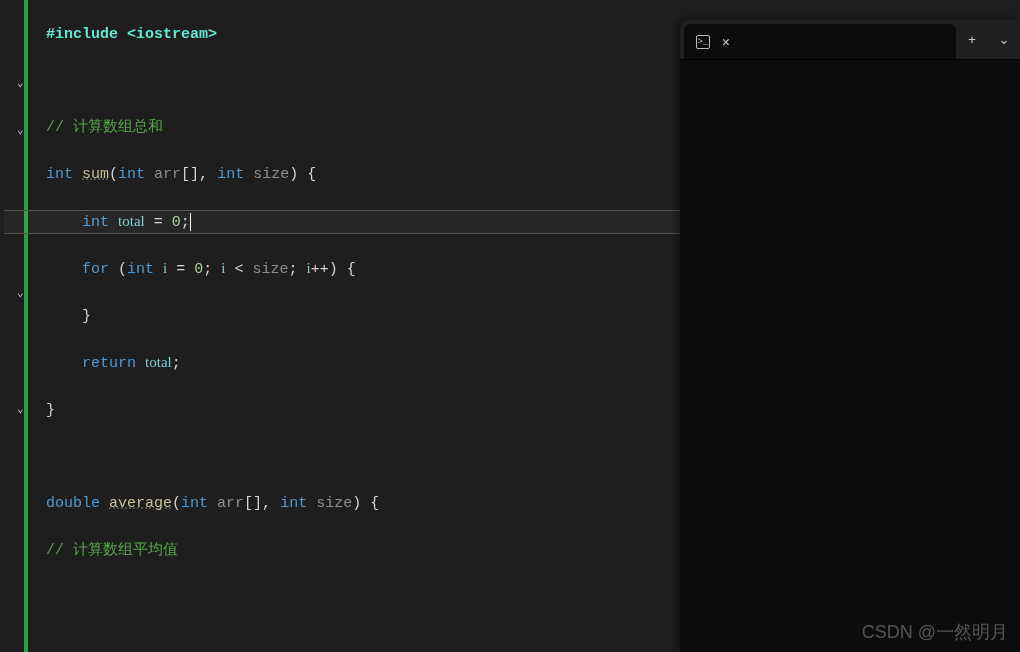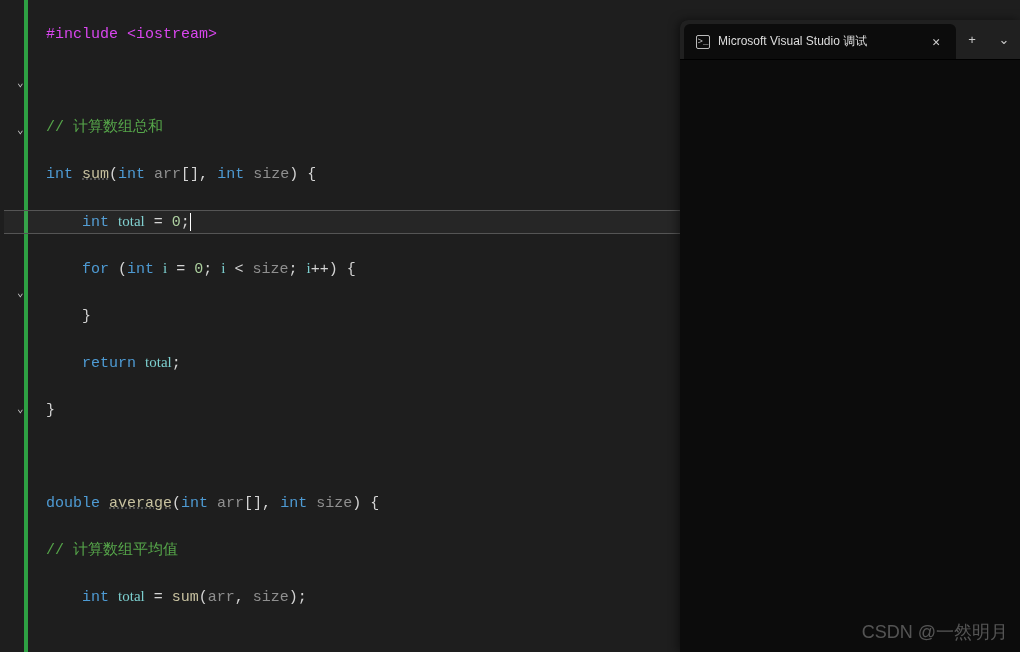--- a/index.html
+++ b/index.html
@@ -50,21 +50,21 @@
   position: absolute;
   left: -42px;
   right: -400px;
   top: 0;
   bottom: 0;
   border-top: 1px solid #555;
   border-bottom: 1px solid #555;
   background: rgba(255,255,255,0.04);
   pointer-events: none;
 }
-.pp { color: #d946ef; }
+.pp { color: #5eead4; font-weight: bold; }
 .kw { color: #4e9bd4; }
 .ty { color: #4e9bd4; }
 .fn { color: #c7c19f; text-decoration: underline dotted #666; }
 .fnc { color: #c7c19f; }
 .va { color: #7ccfcf; font-family: Liberation Serif, serif; }
 .nu { color: #abcf9d; }
 .co { color: #56a64a; }
 .pu { color: #d4d4d4; }
 .op { color: #d4d4d4; }
 .pa { color: #8f8f8f; }
@@ -170,21 +170,20 @@
 <div class="line"><span class="co">// 计算数组总和</span></div>
 <div class="line"><span class="ty">int</span> <span class="fn">sum</span><span class="pu">(</span><span class="ty">int</span> <span class="pa">arr</span><span class="pu">[], </span><span class="ty">int</span> <span class="pa">size</span><span class="pu">) {</span></div>
 <div class="line"><span class="hl-line"></span>    <span class="ty">int</span> <span class="va">total</span> <span class="op">=</span> <span class="nu">0</span><span class="pu">;</span><span class="cursor"></span></div>
 <div class="line">    <span class="kw">for</span> <span class="pu">(</span><span class="ty">int</span> <span class="va">i</span> = <span class="nu">0</span><span class="pu">; </span><span class="va">i</span> &lt; <span class="pa">size</span><span class="pu">; </span><span class="va">i</span><span class="op">++</span><span class="pu">) {</span></div>
 <div class="line">    <span class="pu">}</span></div>
 <div class="line">    <span class="kw">return</span> <span class="va">total</span><span class="pu">;</span></div>
 <div class="line"><span class="pu">}</span></div>
 <div class="line"> </div>
 <div class="line"><span class="ty">double</span> <span class="fn">average</span><span class="pu">(</span><span class="ty">int</span> <span class="pa">arr</span><span class="pu">[], </span><span class="ty">int</span> <span class="pa">size</span><span class="pu">) {</span></div>
 <div class="line"><span class="co">// 计算数组平均值</span></div>
-<div class="line">    <span class="ty">int</span> <span class="va">total</span> = <span class="fnc">sum</span><span class="pu">(</span><span class="pa">arr</span><span class="pu">, </span><span class="pa">size</span><span class="pu">);</span></div>
 
 
 
 
 
 
 
 
 
 
@@ -192,21 +191,20 @@
 
 
 
   </div>
 </div>
 
 <div class="console-window">
   <div class="titlebar">
     <div class="tab">
       <span class="tab-icon">&gt;_</span>
-      <span class="tab-title">Microsoft Visual Studio 调试</span>
       <span class="tab-close">✕</span>
     </div>
     <div class="win-btns">
       <div class="win-btn">+</div>
       <div class="win-btn">⌄</div>
     </div>
   </div>
 </div>
 
 <div class="watermark">CSDN @一然明月</div>

